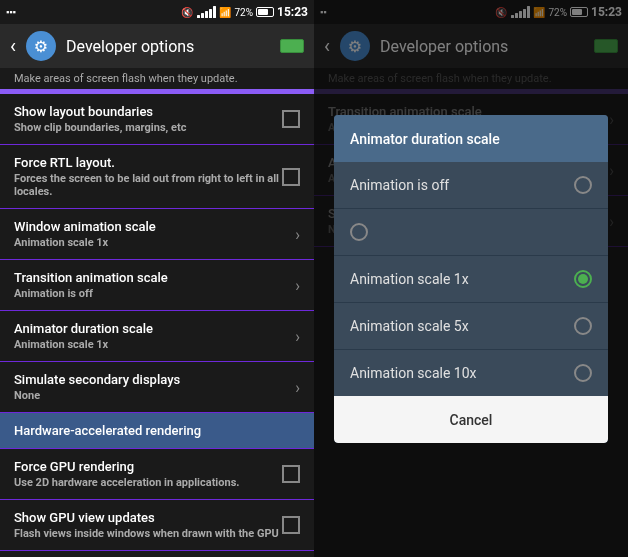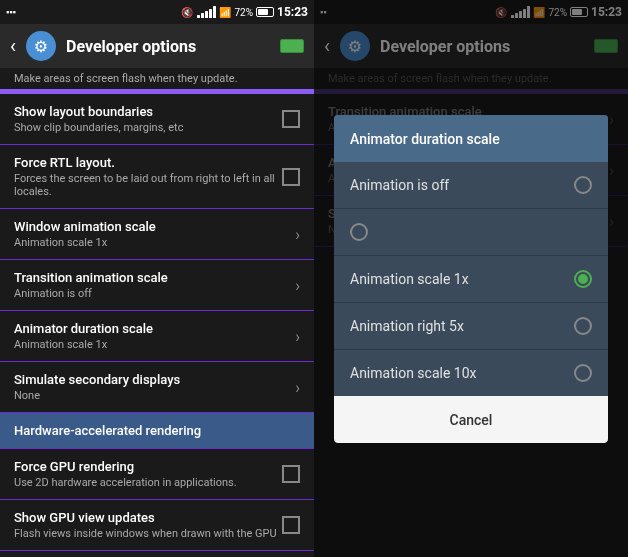--- a/index.html
+++ b/index.html
@@ -85,21 +85,21 @@
       justify-content: center;
     }
     .gear-symbol {
       color: #fff;
       font-size: 16px;
     }
     .header-title {
       flex: 1;
       color: #fff;
       font-size: 16px;
-      font-weight: 700;
+      font-weight: 400;
     }
     .battery-green {
       width: 24px;
       height: 14px;
       background: #4caf50;
       border-radius: 2px;
       border: 1px solid #388e3c;
     }
 
     
@@ -131,20 +131,21 @@
     }
     .setting-title {
       color: #fff;
       font-size: 13px;
       font-weight: 500;
     }
     .setting-subtitle {
       color: #aaa;
       font-size: 11px;
       margin-top: 2px;
+      font-weight: bold;
     }
     .chevron {
       color: #888;
       font-size: 16px;
     }
     .checkbox {
       width: 18px;
       height: 18px;
       border: 2px solid #888;
       background: transparent;
@@ -445,21 +446,21 @@
       <div class="dialog-option">
         <span class="dialog-option-text">Animation scale 1x</span>
         <div class="radio-btn selected">
           <div class="radio-dot"></div>
         </div>
       </div>
 
 
 
       <div class="dialog-option">
-        <span class="dialog-option-text">Animation right 5x</span>
+        <span class="dialog-option-text">Animation scale 5x</span>
         <div class="radio-btn"></div>
       </div>
 
       <div class="dialog-option" style="border-bottom:none;gap:30px;">
         <span class="dialog-option-text">Animation scale 10x</span>
         <div class="radio-btn"></div>
       </div>
 
       <div class="dialog-cancel">
         <span class="dialog-cancel-text">Cancel</span>

